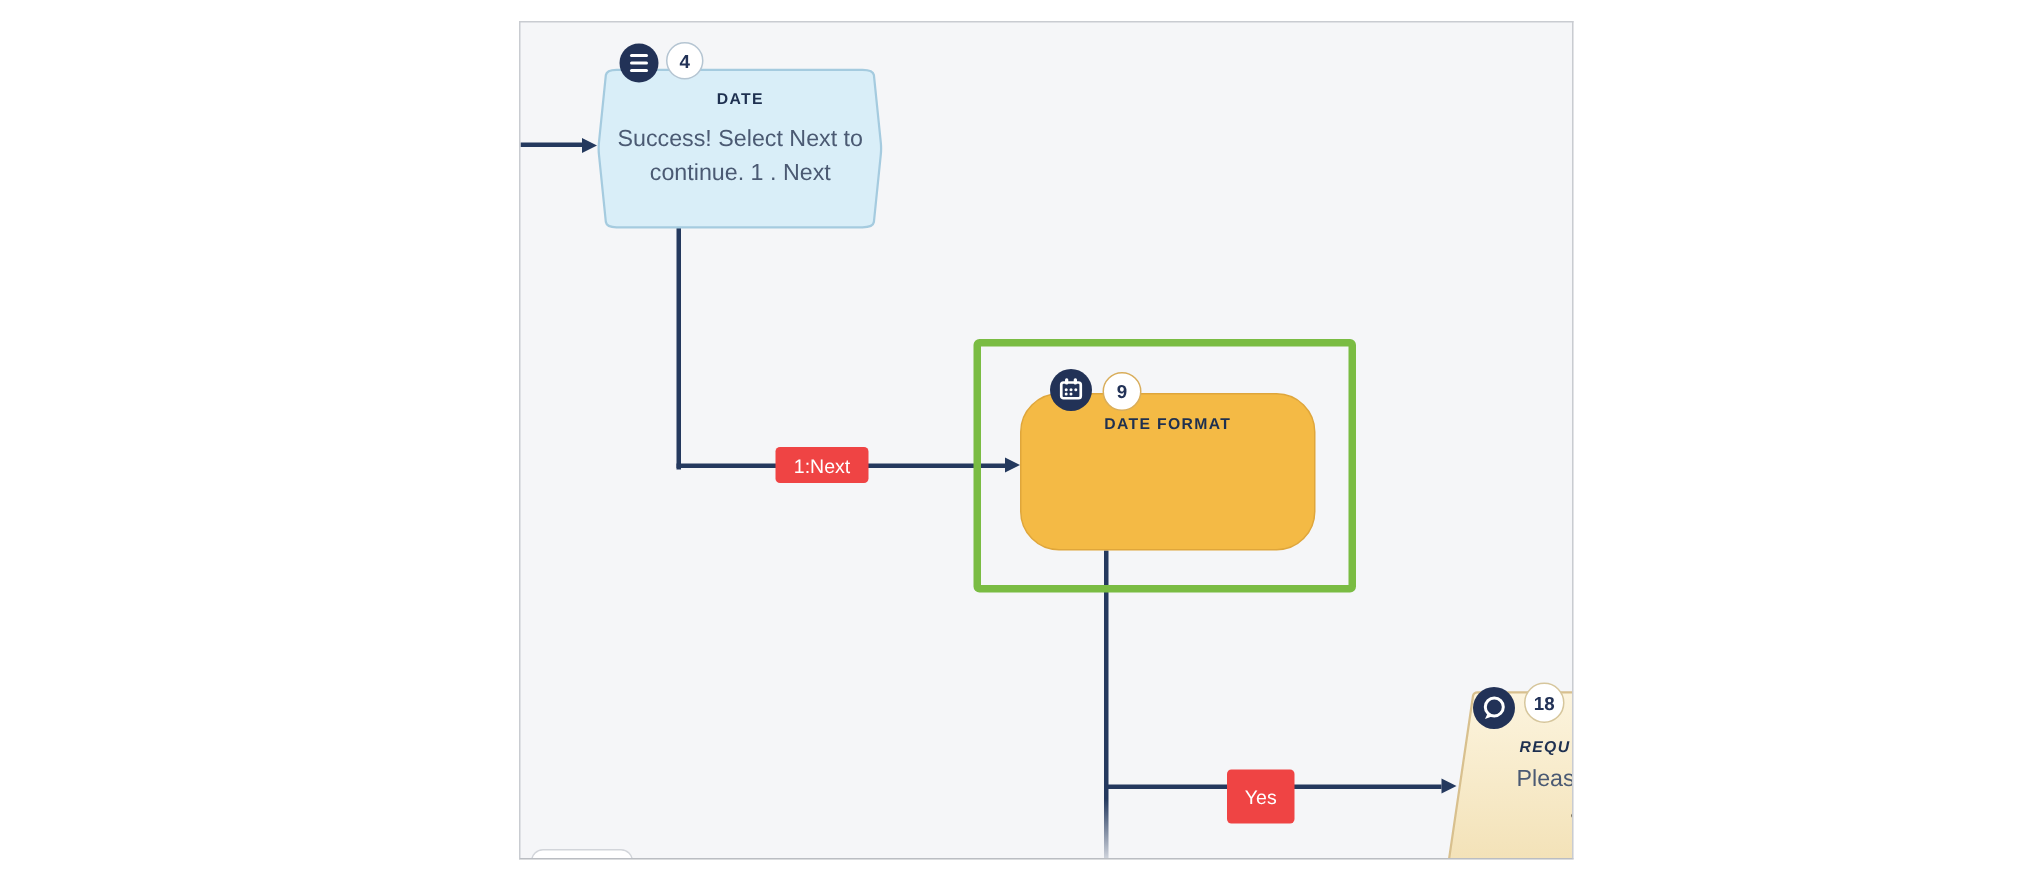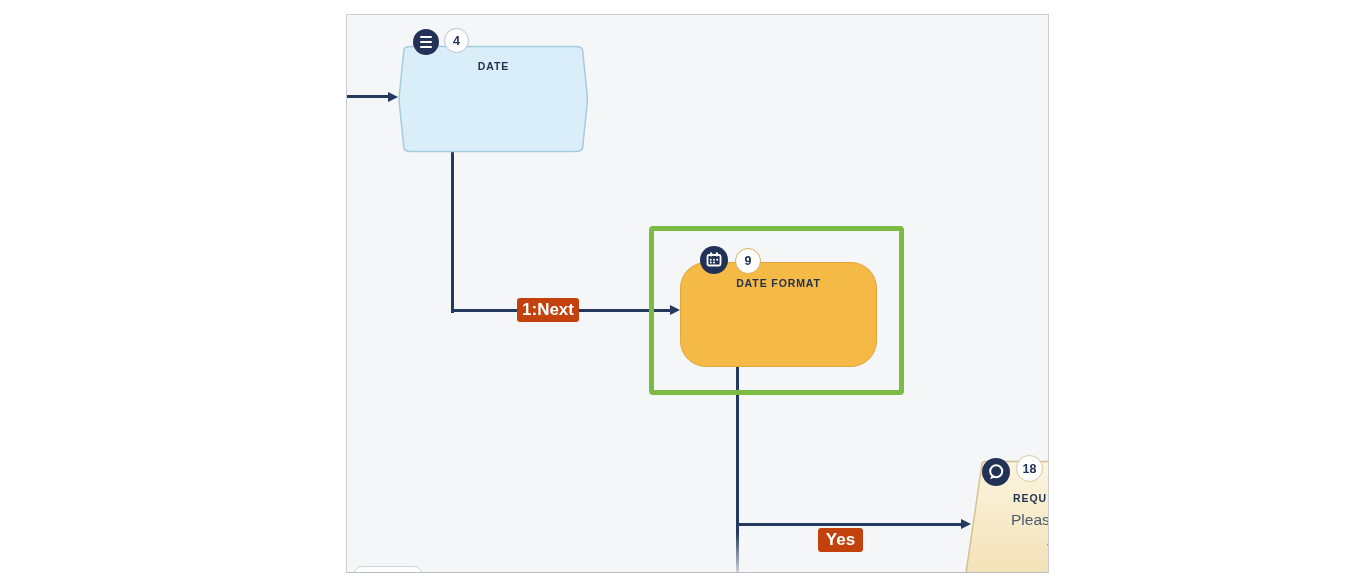--- a/index.html
+++ b/index.html
@@ -39,29 +39,29 @@
   .line-date-down    {
     left: 389px; top: 352px; height: 207px;
     background: linear-gradient(to bottom, #24395e 0%, #24395e 80%, rgba(36,57,94,0.15) 100%);
   }
   .line-date-right   { left: 389px; top: 508px; width: 225px; }
   .head-date-right   { left: 614px; top: 504px; }
 
   
   .conn-label {
     position: absolute;
-    background: #c2410c;
+    background: #ef4444;
     color: #ffffff;
-    font-size: 17px; font-weight: bold;
+    font-size: 13px; font-weight: normal;
     border-radius: 3px;
     display: flex; align-items: center; justify-content: center;
     z-index: 6;
   }
   .label-next { left: 170px; top: 283px; width: 62px; height: 24px; }
-  .label-yes  { left: 471px; top: 498px; width: 45px; height: 24px; margin-top: 15px; }
+  .label-yes  { left: 471px; top: 498px; width: 45px; height: 36px; }
 
   
   .selection-rect {
     position: absolute;
     left: 302px; top: 211px; width: 255px; height: 169px;
     border: 5px solid #7abc43;
     border-radius: 4px;
     z-index: 2;
   }
 
@@ -94,21 +94,21 @@
     font-size: 15.5px; line-height: 23px;
     color: #4b5a73;
   }
   .node-menu .node-text { top: 36px; }
   .node-date .node-text { top: 37px; }
 
   
   .req-type-label {
     position: absolute; left: 666px; top: 477px;
     font-size: 10.5px; font-weight: bold; letter-spacing: 0.9px;
-    color: #1e3050; white-space: nowrap; z-index: 4;
+    color: #1e3050; white-space: nowrap; z-index: 4; font-style: italic;
   }
   .req-line1 {
     position: absolute; left: 664px; top: 496px;
     font-size: 15.5px; color: #4b5a73; white-space: nowrap; z-index: 4;
   }
   .req-line2 {
     position: absolute; left: 700px; top: 518px;
     font-size: 15.5px; color: #000000; white-space: nowrap; z-index: 4;
   }
 
@@ -157,20 +157,21 @@
 
     <div class="selection-rect"></div>
 
     <div class="node node-menu">
       <svg class="shape" width="191" height="108" viewBox="0 0 191 108">
         <path d="M 13 1.5 L 177 1.5 Q 184 1.5 184.6 5 L 189.2 50 Q 189.6 54 189.2 58
                  L 184.6 103 Q 184 106.5 177 106.5 L 13 106.5 Q 6.5 106.5 5.9 103
                  L 1.3 58 Q 0.9 54 1.3 50 L 5.9 5 Q 6.5 1.5 13 1.5 Z" fill="#d9eef8" stroke="#a5cbdf" stroke-width="1.5" stroke-linejoin="round"></path>
       </svg>
       <div class="type-label">DATE</div>
+      <div class="node-text">Success! Select Next to continue. 1 . Next</div>
     </div>
     <div class="icon-circle icon-menu">
       <div class="hamburger">
           <span></span>
           <span></span>
           <span></span>
         </div>
     </div>
     <div class="badge badge-menu">4</div>
 

